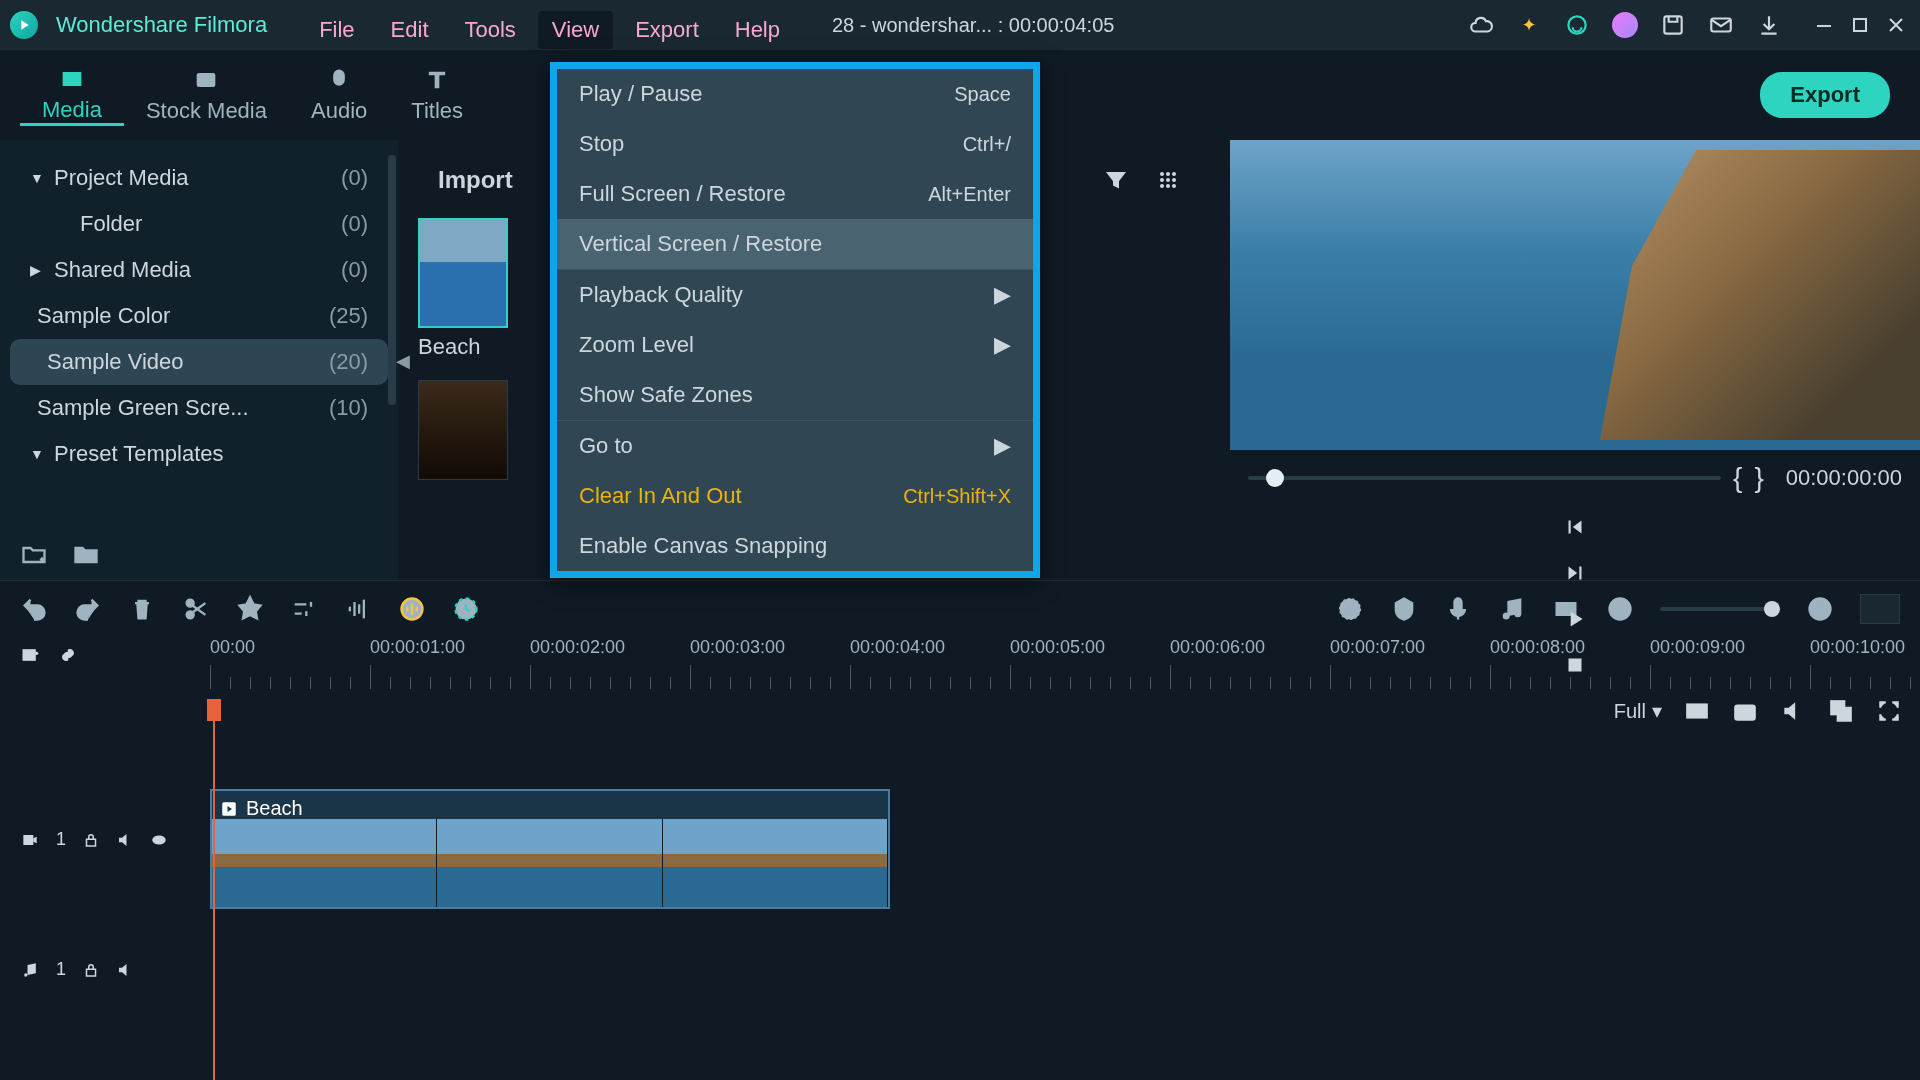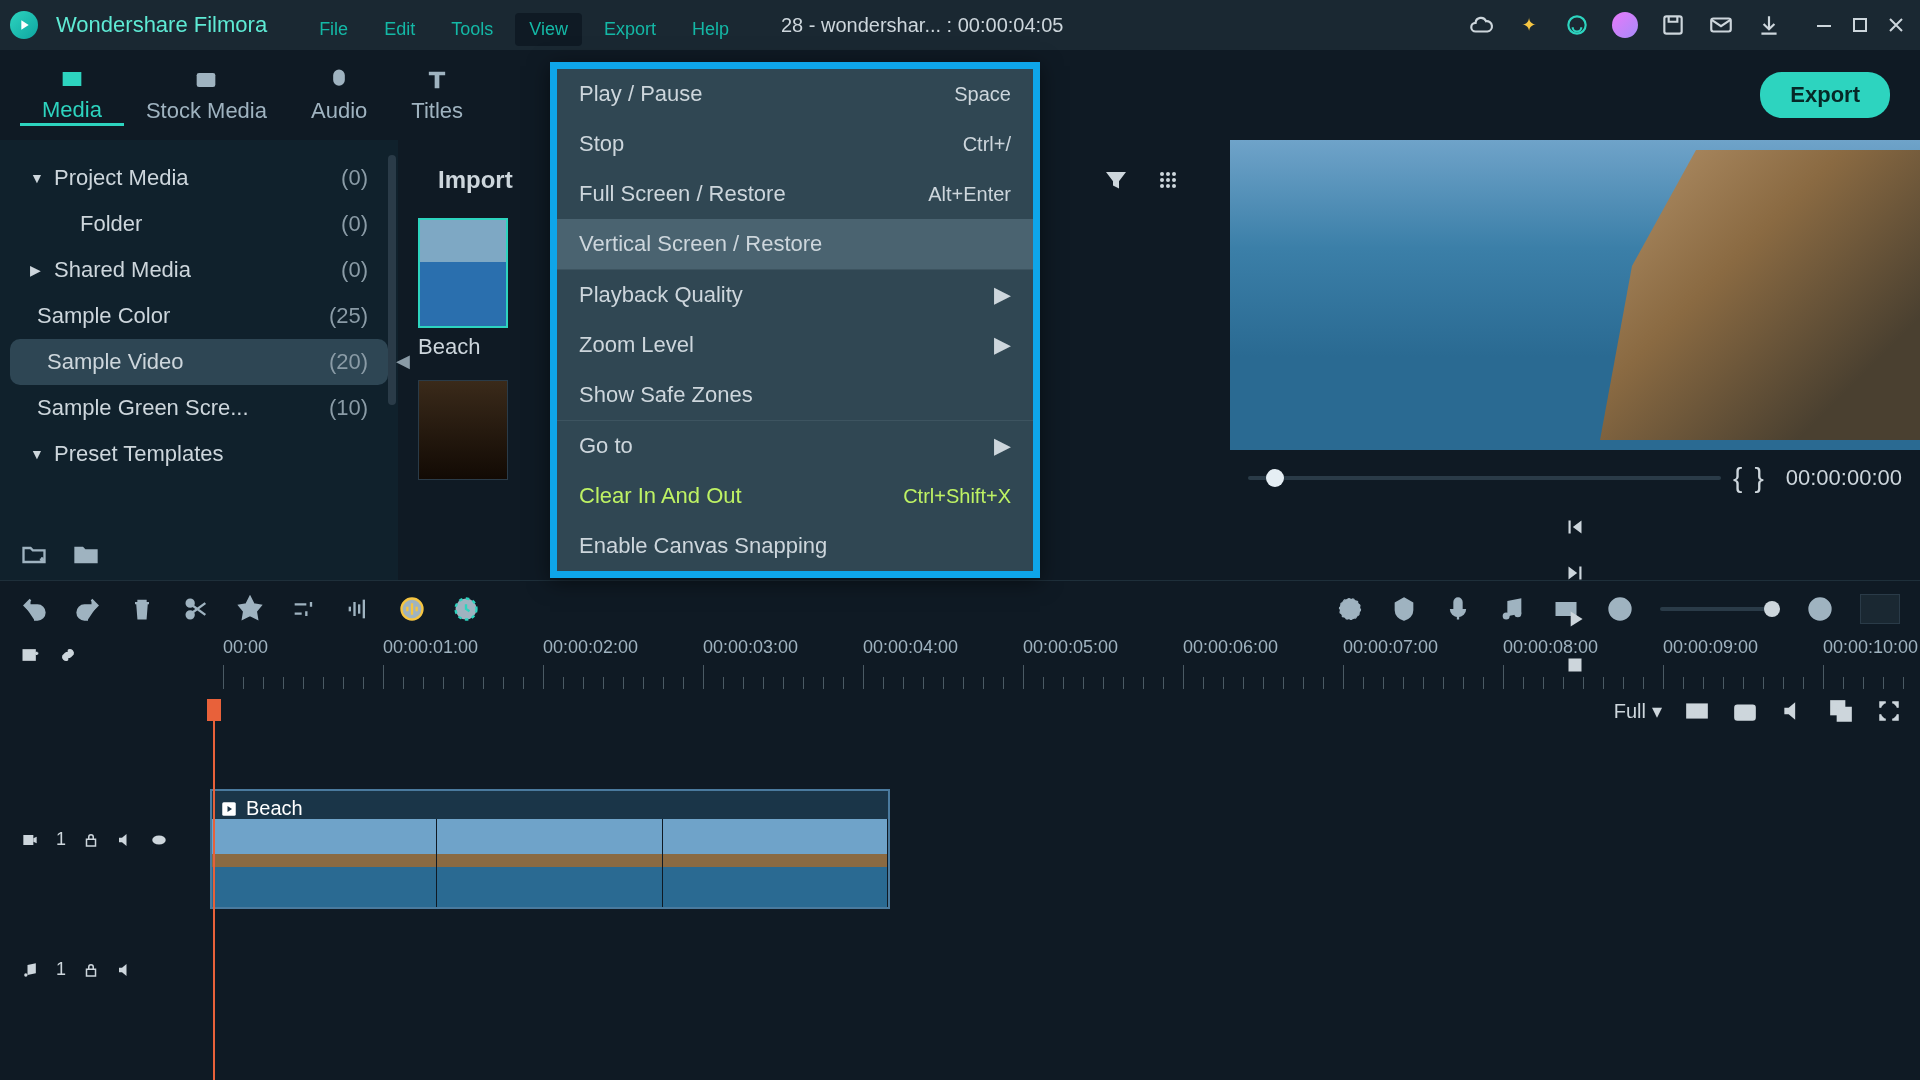--- a/index.html
+++ b/index.html
@@ -2,21 +2,21 @@
 <html><head>
 <meta charset="utf-8">
 <style>
 * { margin:0; padding:0; box-sizing:border-box; font-family:"Segoe UI",Arial,sans-serif; }
 body { background:#0f1a24; color:#cdd6dc; width:1920px; height:1080px; overflow:hidden; font-size:18px; }
 .titlebar { height:50px; background:#1a2832; display:flex; align-items:center; padding:0 10px; gap:18px; }
 .logo-circ { width:28px; height:28px; border-radius:50%; background:linear-gradient(135deg,#2dd4bf,#0ea5a0); display:flex; align-items:center; justify-content:center; }
 .logo-circ svg{width:16px;height:16px;fill:#fff;}
 .app-title { font-size:22px; font-weight:500; color:#5eead4; margin-right:20px;}
 .menu { display:flex; gap:8px; }
-.menu-item { padding:6px 14px; font-size:18px; cursor:pointer; border-radius:4px; color:#14b8a6;margin-top:9px;}
+.menu-item { padding:6px 14px; font-size:22px; cursor:pointer; border-radius:4px; color:#f9a8d4;margin-top:9px;}
 .menu-item.active{background:#0f1a24;}
 .doc-title { margin-left:20px; font-size:20px; color:#cdd6dc;}
 .tb-right{margin-left:auto;display:flex;gap:22px;align-items:center;}
 .tb-icon{width:26px;height:26px;cursor:pointer;fill:#cdd6dc;display:flex;align-items:center;justify-content:center;}
 .wc{display:flex;gap:8px;margin-left:10px;}
 .wc div{width:28px;height:28px;cursor:pointer;display:flex;align-items:center;justify-content:center;}
 
 .row-tabs{height:90px;background:#0f1a24;display:flex;align-items:center;padding-left:20px;}
 .tab{display:flex;flex-direction:column;align-items:center;gap:4px;padding:0 22px;cursor:pointer;color:#9fb3c0;}
 .tab svg{width:28px;height:28px;fill:#9fb3c0;}
@@ -60,33 +60,33 @@
 .pv-btns{display:flex;align-items:center;gap:20px;padding:8px 18px;flex-direction:column;}
 .pv-btns svg{width:26px;height:26px;fill:#cdd6dc;cursor:pointer;}
 .pv-btns .r{margin-left:auto;display:flex;gap:22px;align-items:center;}
 .full-dd{display:flex;align-items:center;gap:6px;font-size:20px;cursor:pointer;}
 
 
 .dropdown{position:absolute;left:550px;top:62px;width:490px;background:#304753;border:7px solid #0ea5e9;box-shadow:0 4px 20px rgba(0,0,0,.5);z-index:100;}
 .dd-item{display:flex;align-items:center;padding:12px 22px;font-size:22px;cursor:pointer;}
 .dd-item.hover{background:#4a6370;}
 .dd-item .sc{margin-left:auto;font-size:20px;}
-.dd-item.disabled{color:#bef264;}
+.dd-item.disabled{color:#eab308;}
 .dd-item .sub-arrow{margin-left:auto;}
 .dd-sep{height:1px;background:#3d5460;}
 
 
 .tl{height:430px;background:#0f1a24;border-top:1px solid #1e2f3a;}
 .tl-tools{height:56px;display:flex;align-items:center;padding:0 20px;gap:26px;}
 .tl-tools svg{width:28px;height:28px;fill:#9fb3c0;cursor:pointer;}
 .tl-tools .r{margin-left:auto;display:flex;gap:26px;align-items:center;}
 .zoom-slider{width:120px;height:4px;background:#2a3b48;position:relative;border-radius:2px;}
 .zoom-dot{position:absolute;right:0;top:-6px;width:16px;height:16px;background:#cdd6dc;border-radius:50%;}
 .tl-ruler{height:62px;display:flex;position:relative;padding-left:210px;}
-.ruler-track{flex:1;position:relative;margin-left:13px;}
+.ruler-track{flex:1;position:relative;}
 .tick{position:absolute;top:0;font-size:18px;color:#9fb3c0;}
 .tick::after{content:"";position:absolute;left:0;top:28px;width:1px;height:16px;background:#4a5a64;}
 .minor-ticks{position:absolute;left:0;right:0;top:40px;height:12px;background:repeating-linear-gradient(90deg,#4a5a64 0 1px,transparent 1px 20px);}
 .playhead{position:absolute;left:210px;top:0;width:8px;height:400px;z-index:10;}
 .playhead-top{width:14px;height:22px;background:#e8613a;margin-left:-3px;}
 .playhead-line{width:2px;height:380px;background:#e8613a;margin-left:3px;}
 .track-head{position:absolute;left:20px;display:flex;gap:18px;align-items:center;}
 .track-head svg{width:20px;height:20px;fill:#cdd6dc;}
 .tl-body{position:relative;height:300px;}
 .clip{position:absolute;left:210px;top:90px;width:680px;height:120px;border:2px solid #4a7a9e;background:#1a3548;}

